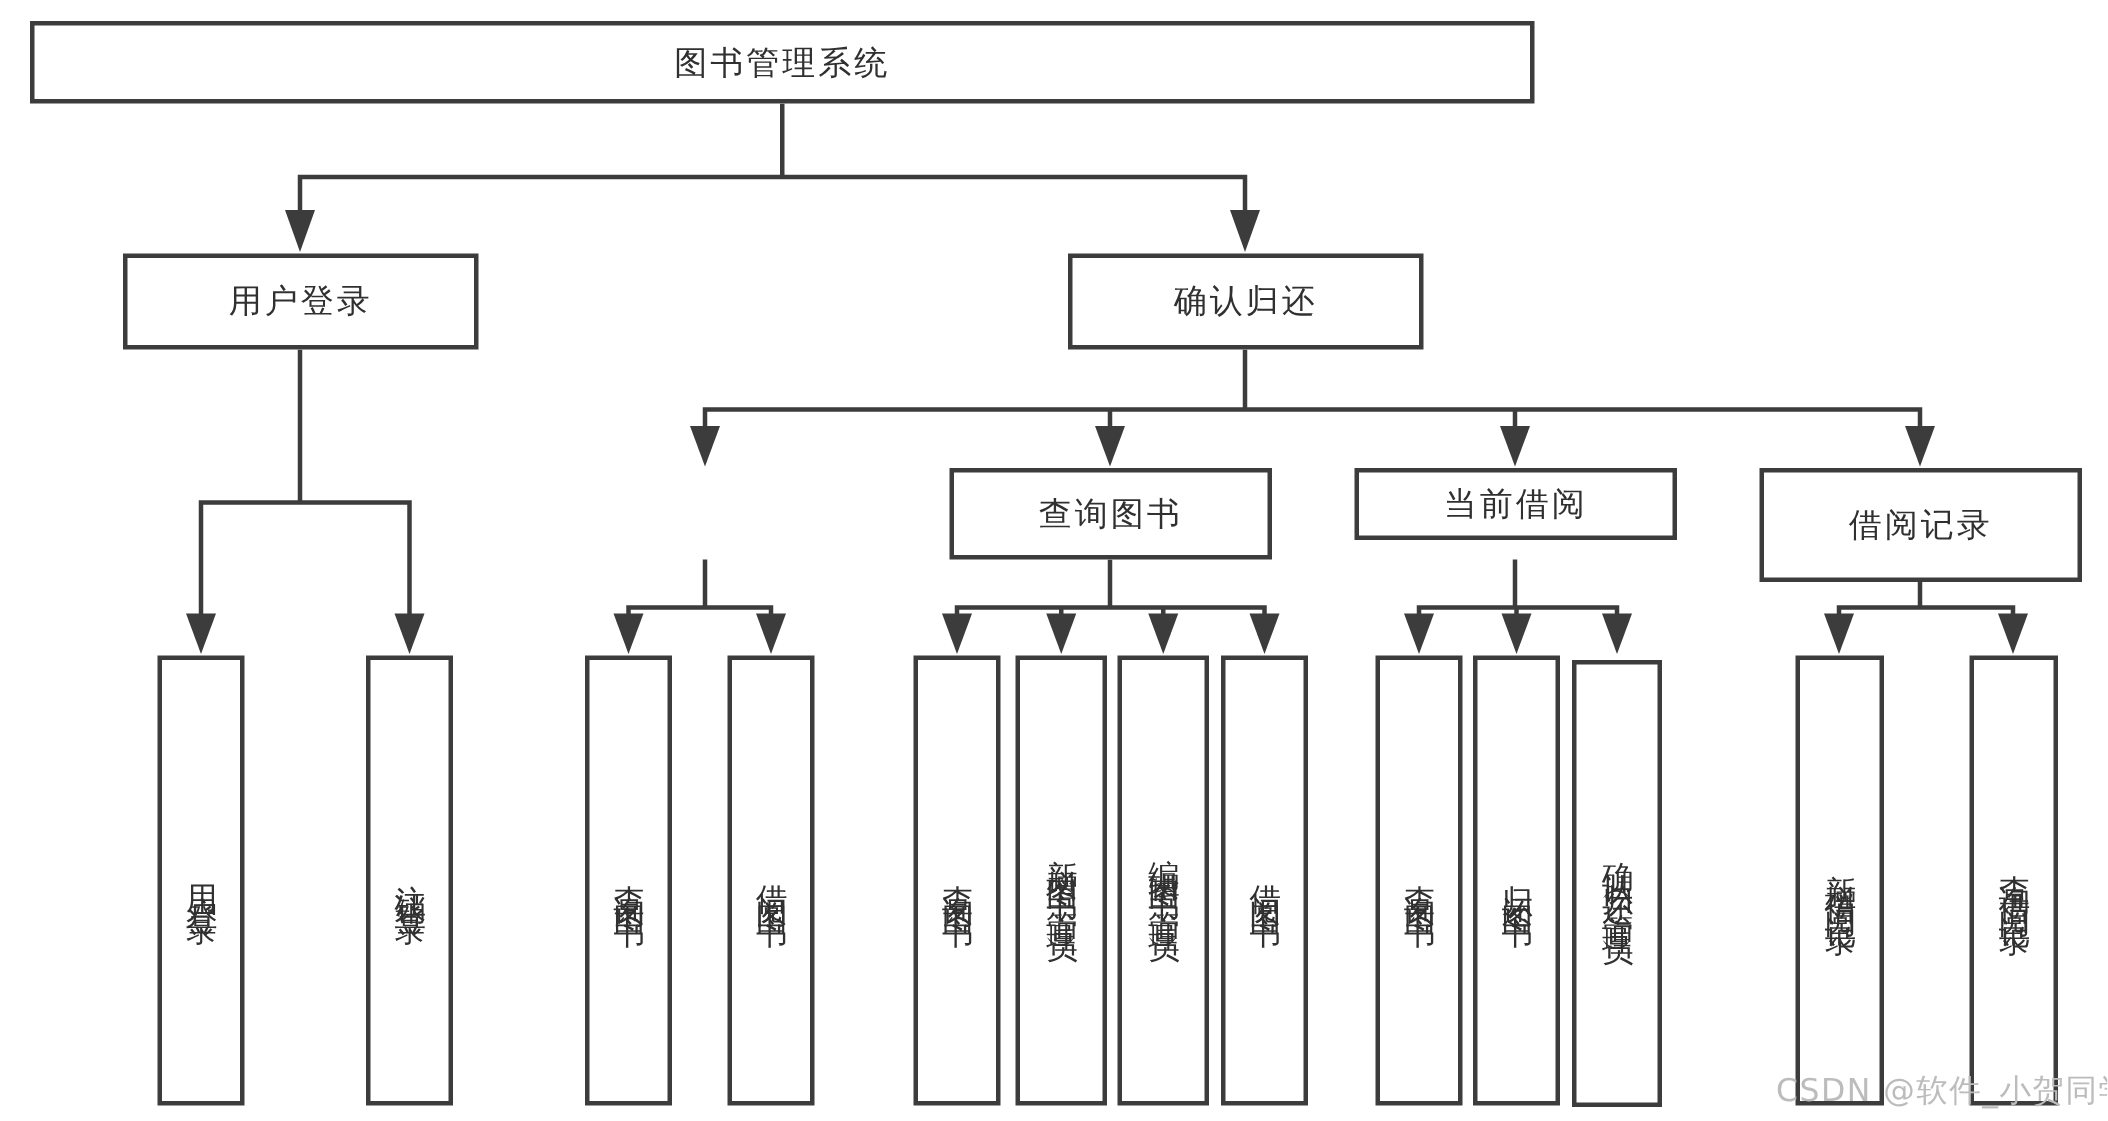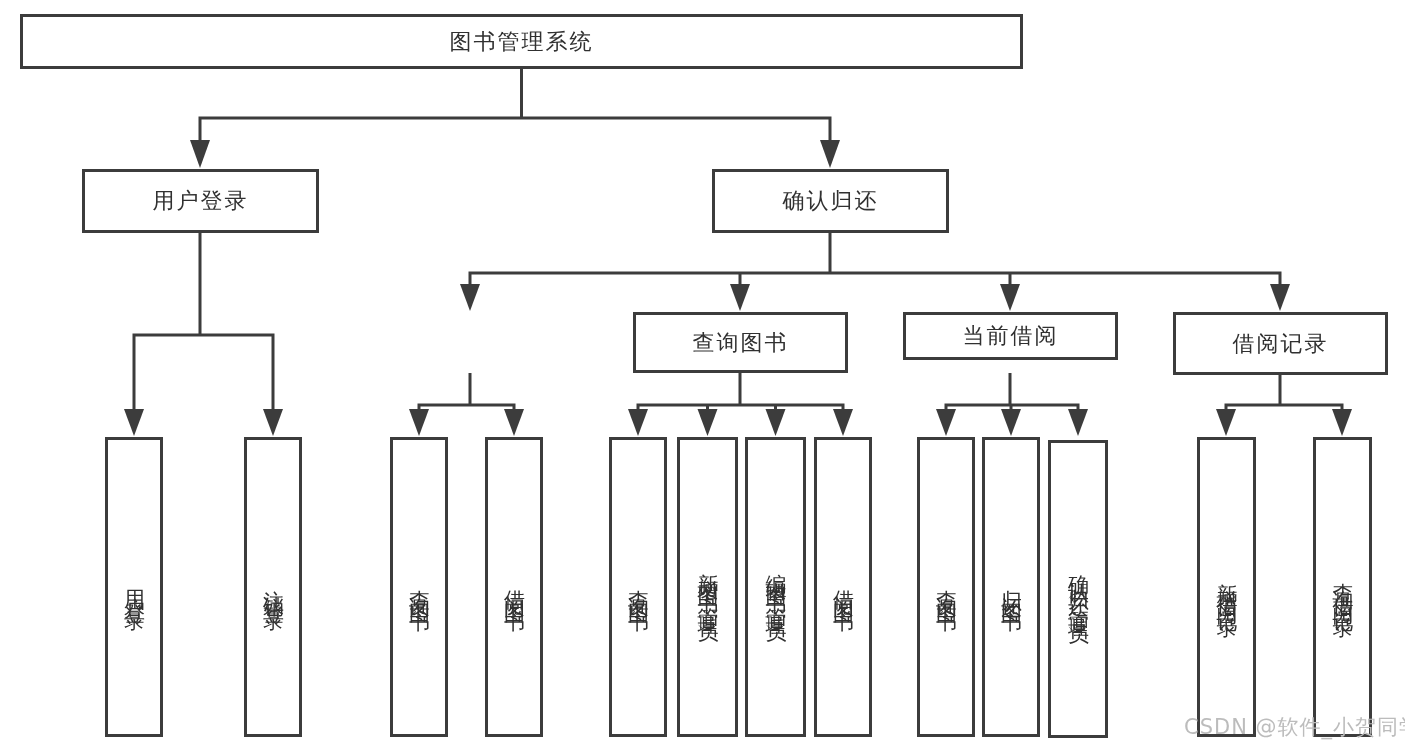--- a/index.html
+++ b/index.html
@@ -88,21 +88,21 @@
     <polygon points="1332,409 1352,409 1342,436"></polygon>
   </svg>
 
   <div class="node" style="left:20px;top:14px;width:1003px;height:55px;">图书管理系统</div>
 
   <div class="node" style="left:82px;top:169px;width:237px;height:64px;">用户登录</div>
   <div class="node" style="left:712px;top:169px;width:237px;height:64px;">确认归还</div>
 
   <div class="node" style="left:633px;top:312px;width:215px;height:61px;">查询图书</div>
   <div class="node" style="left:903px;top:312px;width:215px;height:48px;">当前借阅</div>
-  <div class="node" style="left:1173px;top:312px;width:215px;height:63px;">借阅记录</div>
+  <div class="node" style="left:1173px;top:312px;width:215px;height:76px;">借阅记录</div>
 
   <div class="node leaf" style="left:105px;top:437px;width:58px;height:300px;">用户登录</div>
   <div class="node leaf" style="left:244px;top:437px;width:58px;height:300px;">注销登录</div>
 
   <div class="node leaf" style="left:390px;top:437px;width:58px;height:300px;">查询图书</div>
   <div class="node leaf" style="left:485px;top:437px;width:58px;height:300px;">借阅图书</div>
 
   <div class="node leaf" style="left:609px;top:437px;width:58px;height:300px;">查询图书</div>
   <div class="node leaf" style="left:677px;top:437px;width:61px;height:300px;">新增图书（管理员）</div>
   <div class="node leaf" style="left:745px;top:437px;width:61px;height:300px;">编辑图书（管理员）</div>

